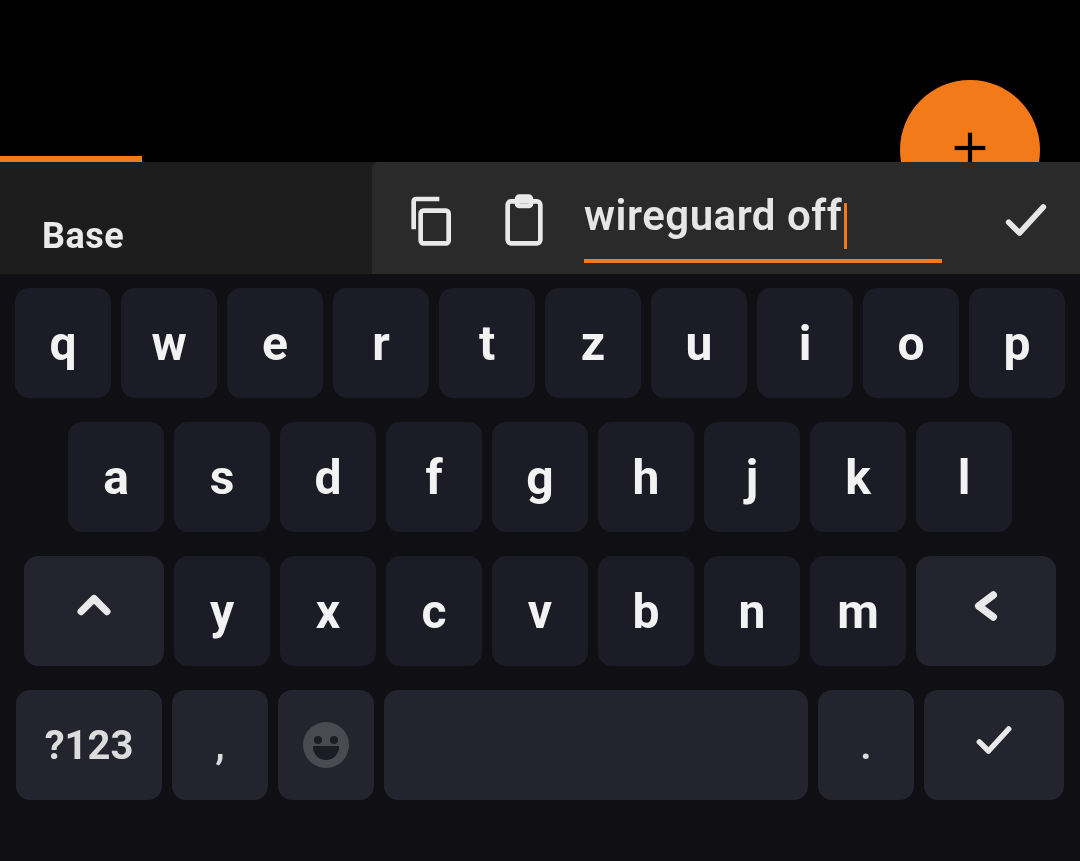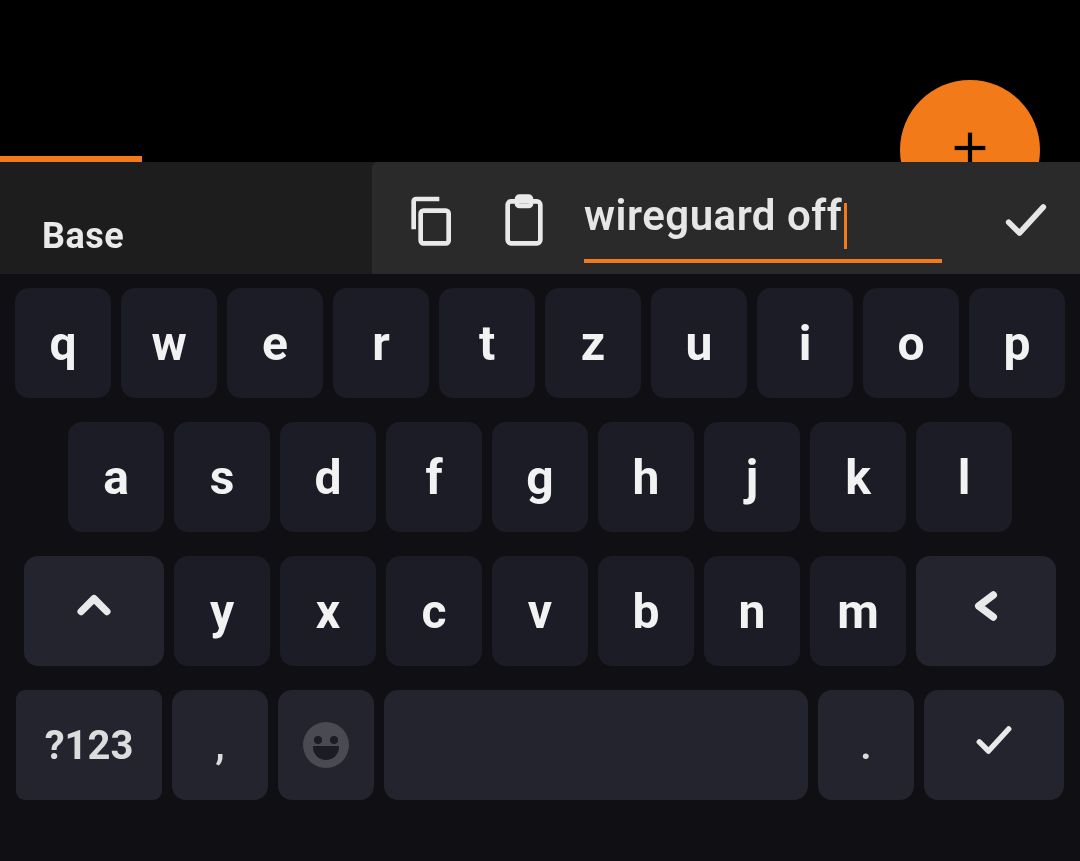--- a/index.html
+++ b/index.html
@@ -154,21 +154,21 @@
   .key.letter { width: 96px; }
   .key.dim { background: #23242d; color: #dcdcdc; font-weight: 600; }
   .key.wide-s { width: 140px; }  
   .key.wide-m { width: 146px; }  
   .key.space { flex: 1 1 auto; }
   .key.period { width: 96px; }
   .key.comma { width: 96px; }
   .key.emoji { width: 96px; }
   .key.enter { width: 140px; }
   .key svg { width: 44px; height: 44px; }
-  .key.small-text { font-size: 40px; font-weight: 700; border-radius: 9px; }
+  .key.small-text { font-size: 40px; font-weight: 700; }
   .key.sym { font-size: 40px; }
 
   .row1 .key.letter { width: 96px; }
   .row2 { padding: 0 44px; }
   .row2 .key.letter { width: 96px; }
   .row3 .key.letter { width: 96px; }
   .row4 .key { height: 110px; }
 
   .emoji-face {
     width: 46px; height: 46px;

